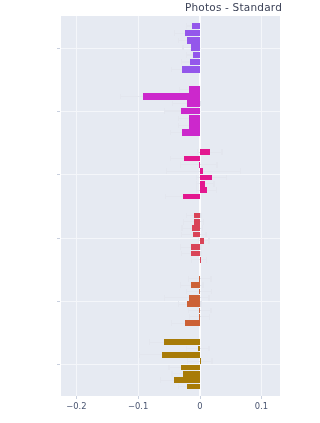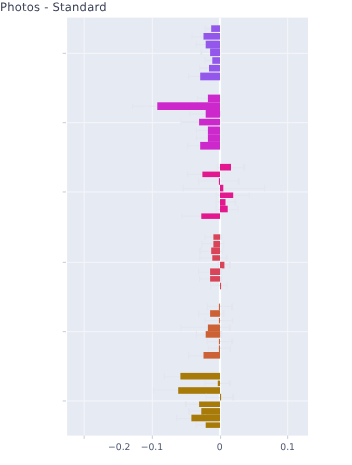--- a/index.html
+++ b/index.html
@@ -17,21 +17,21 @@
     position: relative;
     width: 282px;
     height: 423px;
     background: #ffffff;
   }
   #chart-title {
     position: absolute;
     left: 0;
     top: 1px;
     width: 282px;
-    text-align: left;
+    text-align: right;
     font-size: 10.5px;
     color: #3c4257;
     letter-spacing: 0.2px;
   }
   
   #plot-area {
     position: absolute;
     left: 61px;
     top: 16px;
     width: 219px;
@@ -303,21 +303,21 @@
       <div class="err" style="left: 117.211px; width: 19.1239px; top: 369.85px;"></div>
       <div class="err-cap" style="left: 116.561px; top: 367.8px;"></div>
       <div class="err-cap" style="left: 135.685px; top: 367.8px;"></div>
       <div class="bar" style="left: 126.465px; width: 12.338px; top: 367.587px; height: 5.82667px; background: rgb(168, 123, 8);"></div>
     </div>
 
   <div class="ylabel-wrap" id="ylabels"></div>
 
   <div id="xlabels"></div>
 
-<div class="xtick-label" style="left: 76.4225px; margin-left: 32px;">−0.2</div>
+<div class="xtick-label" style="left: 76.4225px;">−0.2</div>
     <div class="xtick-mark" style="left: 76.4225px;"></div>
     <div class="xtick-label" style="left: 138.113px;">−0.1</div>
     <div class="xtick-mark" style="left: 138.113px;"></div>
     <div class="xtick-label" style="left: 199.803px;">0</div>
     <div class="xtick-mark" style="left: 199.803px;"></div>
     <div class="xtick-label" style="left: 261.493px;">0.1</div>
     <div class="xtick-mark" style="left: 261.493px;"></div>
     <div class="ytick-mark" style="top: 47.6667px;"></div>
     <div class="ytick-mark" style="top: 111px;"></div>
     <div class="ytick-mark" style="top: 174.333px;"></div>

